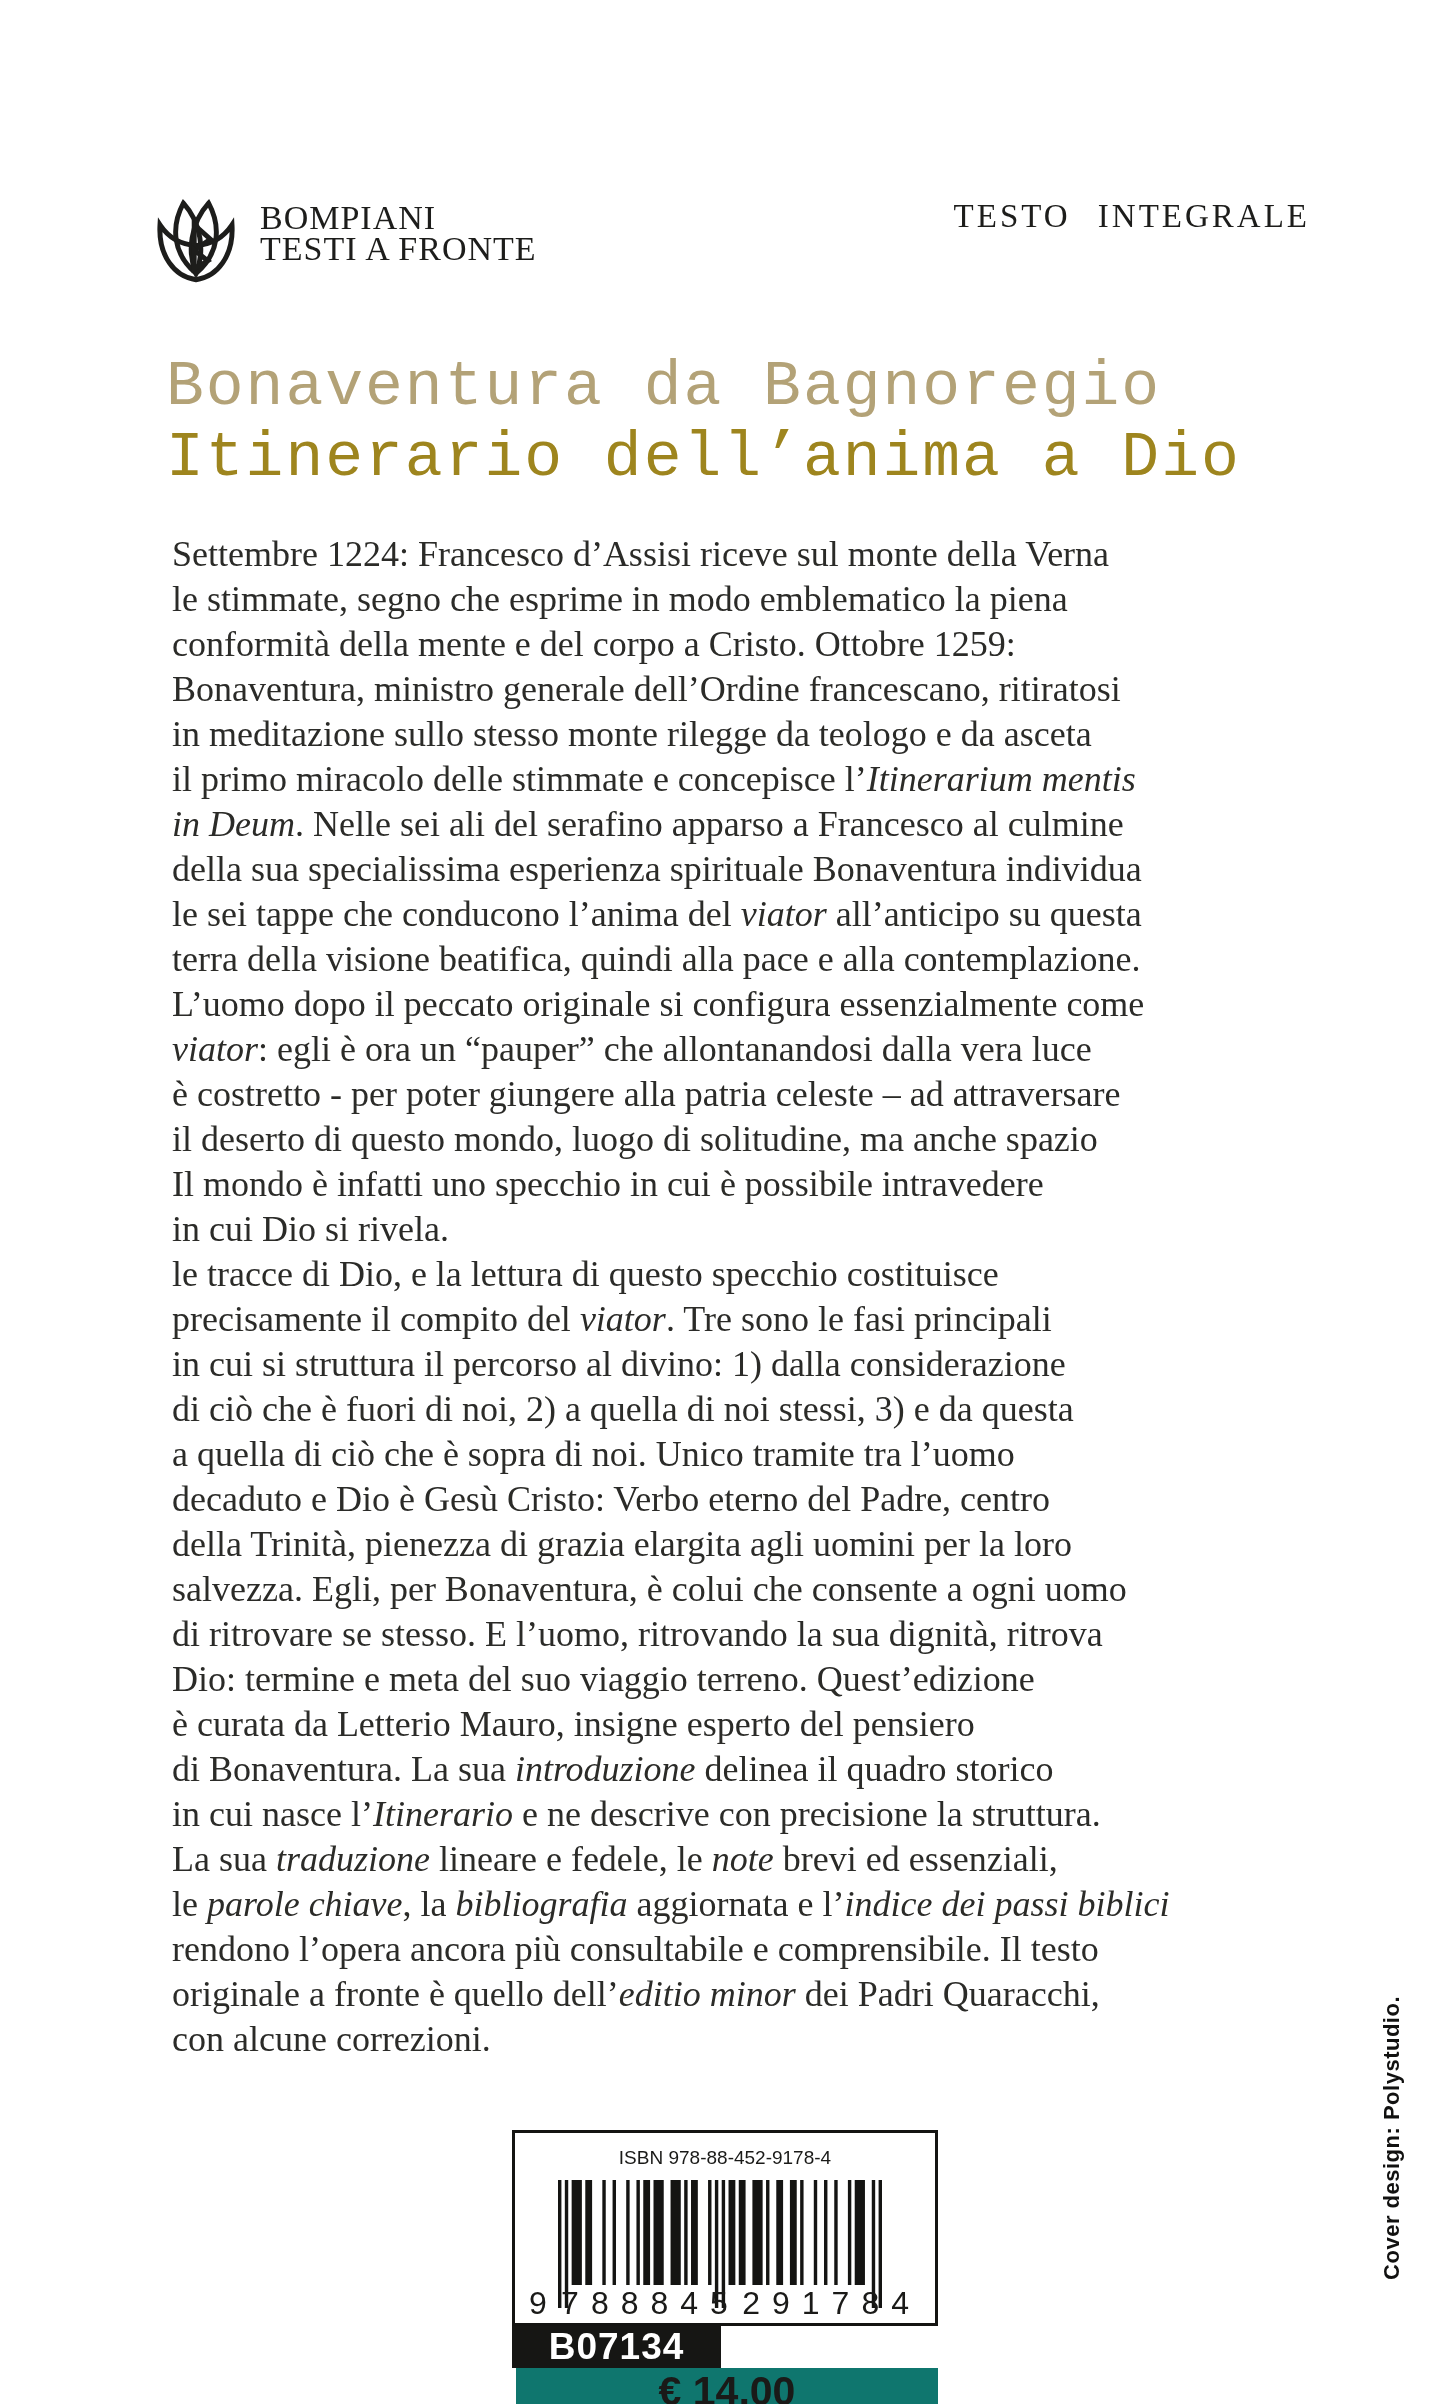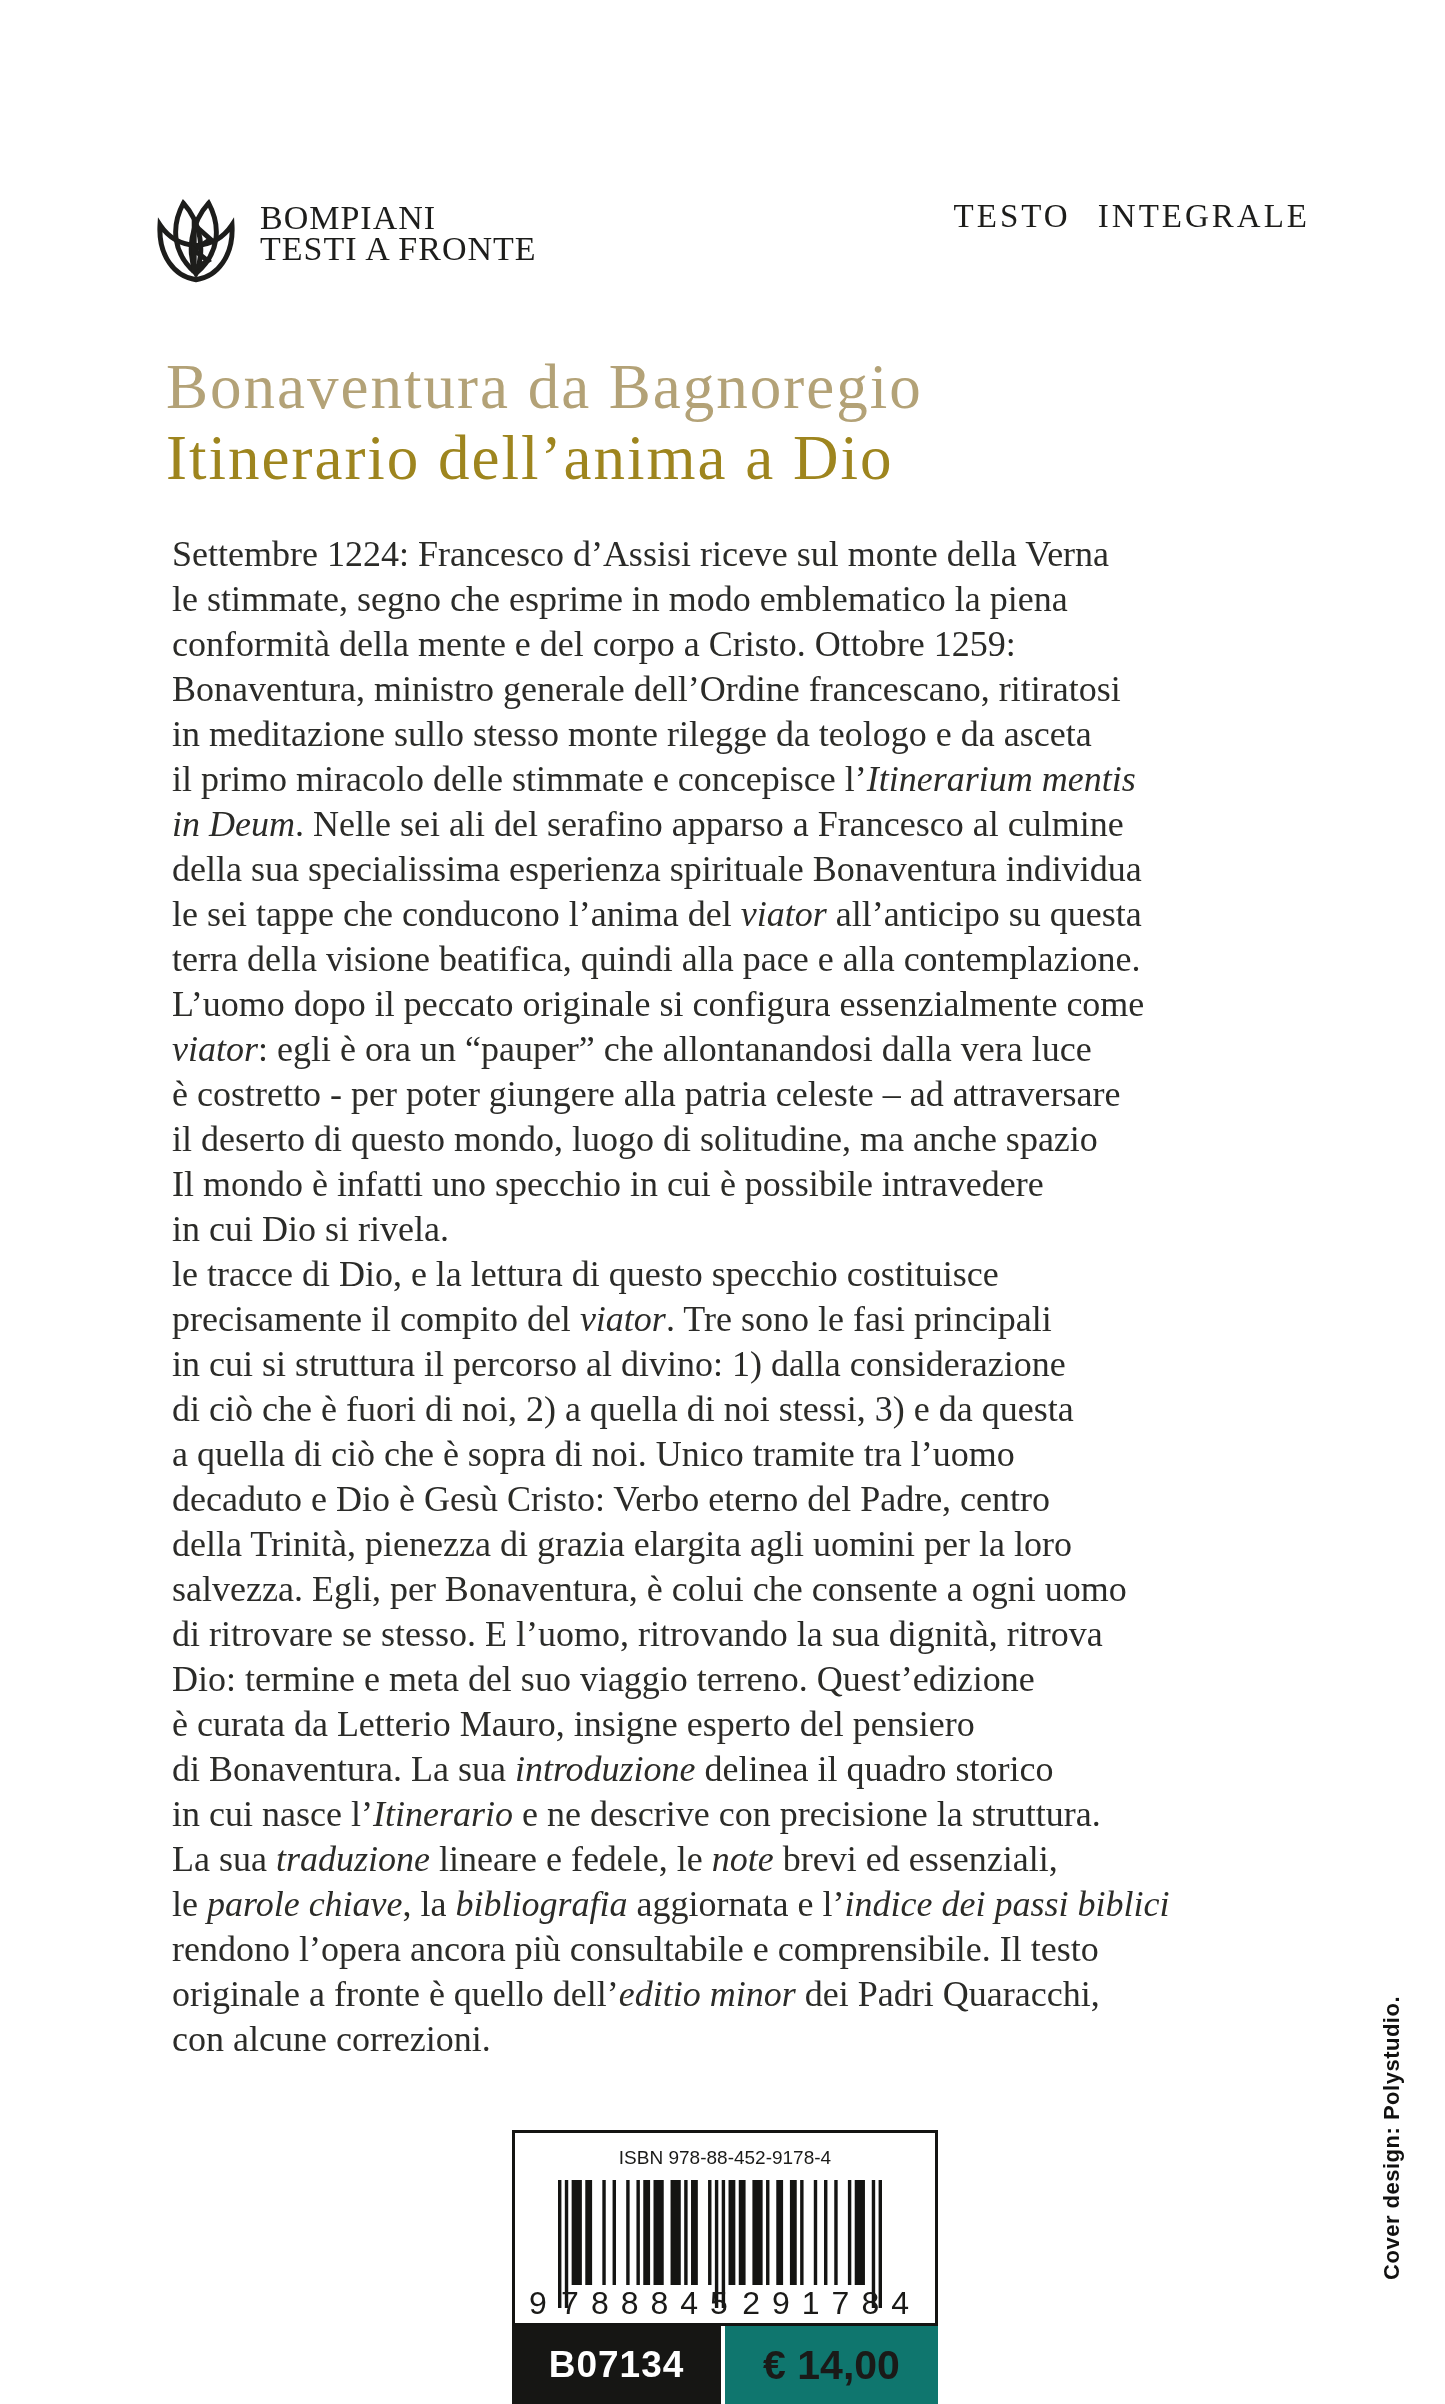--- a/index.html
+++ b/index.html
@@ -17,21 +17,21 @@
   .brand-logo { width:92px; height:90px; margin-right:18px; }
   .brand-logo svg { width:100%; height:100%; }
   .wordmark { padding-top:6px; font-size:34px; line-height:31px; letter-spacing:1px; color:#1d1d1b; }
   .edition-label {
     position:absolute; right:135px; top:198px;
     font-size:33px; letter-spacing:3px; word-spacing:16px; color:#1d1d1b;
     white-space:nowrap;
   }
 
   
-  .title-block { position:absolute; left:166px; top:352px; white-space:nowrap; }
+  .title-block { position:absolute; left:166px; top:352px; white-space:nowrap;font-family:Liberation Mono, monospace; }
   .title-line { font-size:63px; line-height:71px; letter-spacing:2px; font-weight:normal; }
 
   
   .body-text { position:absolute; left:172px; top:532px; white-space:nowrap;font-family:Liberation Serif, serif; }
   .body-text .tline { font-size:36px; line-height:45px; letter-spacing:0px; }
 
   
   .barcode-box {
     position:absolute; left:512px; top:2130px; width:426px; height:196px;
     border:3px solid #141412; background:#fff;
@@ -45,20 +45,21 @@
     position:absolute; left:14px; right:14px; top:152px;
     display:flex; justify-content:space-between;
     font-family:"Liberation Sans", sans-serif; font-size:32px; color:#1a1a18;
     background:transparent;
   }
   .barcode-digits .grp { letter-spacing:12px; }
 
   .price-band {
     position:absolute; left:512px; top:2326px; width:426px; height:78px;
     display:flex;
+    flex-direction:column;
   }
   .code-box {
     width:209px; height:100%; background:#161614; color:#ffffff;
     display:flex; align-items:center; justify-content:center;
     font-family:"Liberation Sans", sans-serif; font-weight:bold; font-size:37px; letter-spacing:1px;
   }
   .price-box {
     flex:1; margin-left:4px; background:#0f766e; color:#1a1a18;
     display:flex; align-items:center; justify-content:center;
     font-family:"Liberation Sans", sans-serif; font-weight:bold; font-size:41px;

